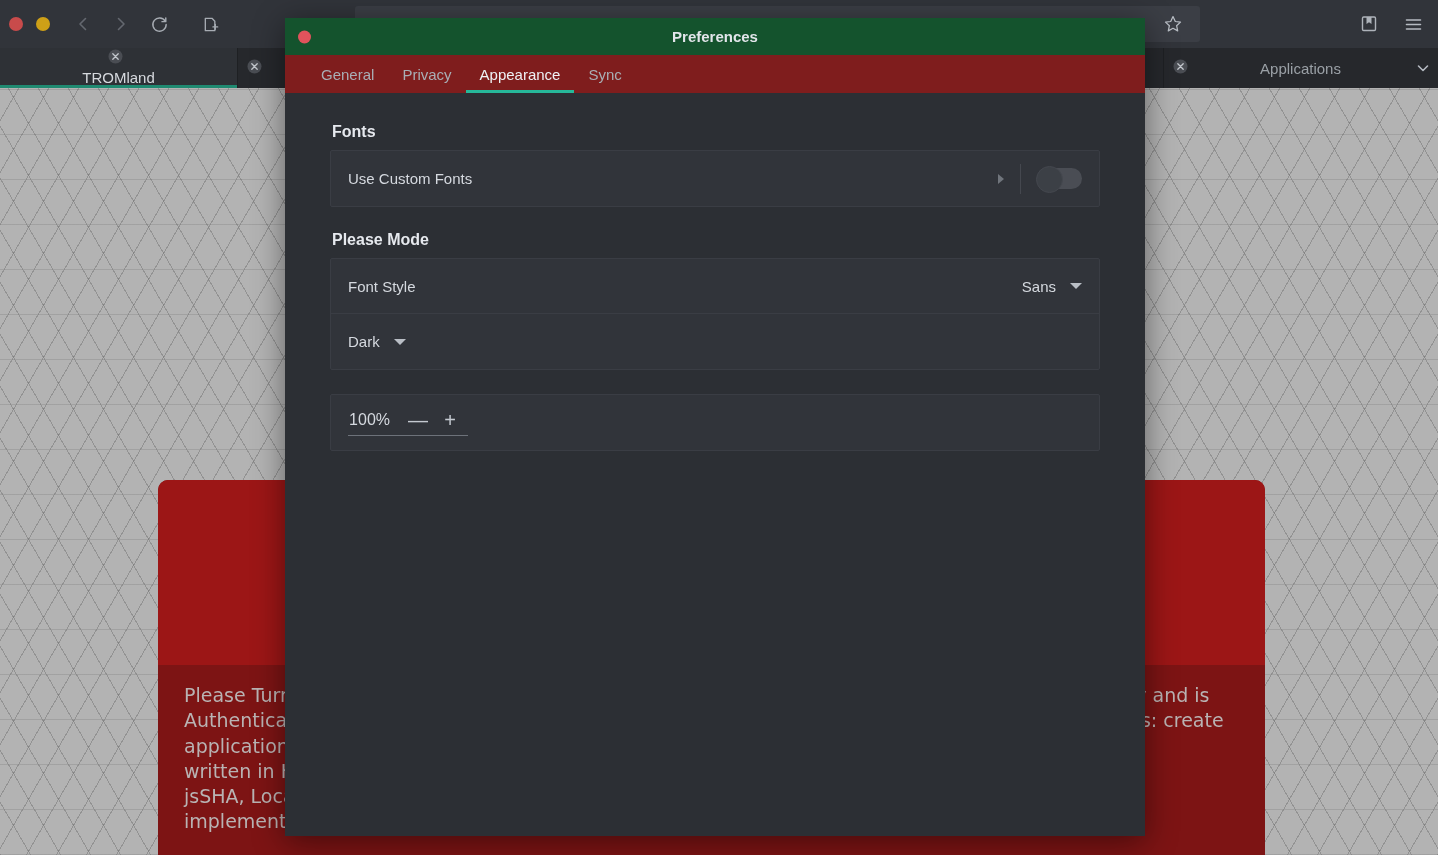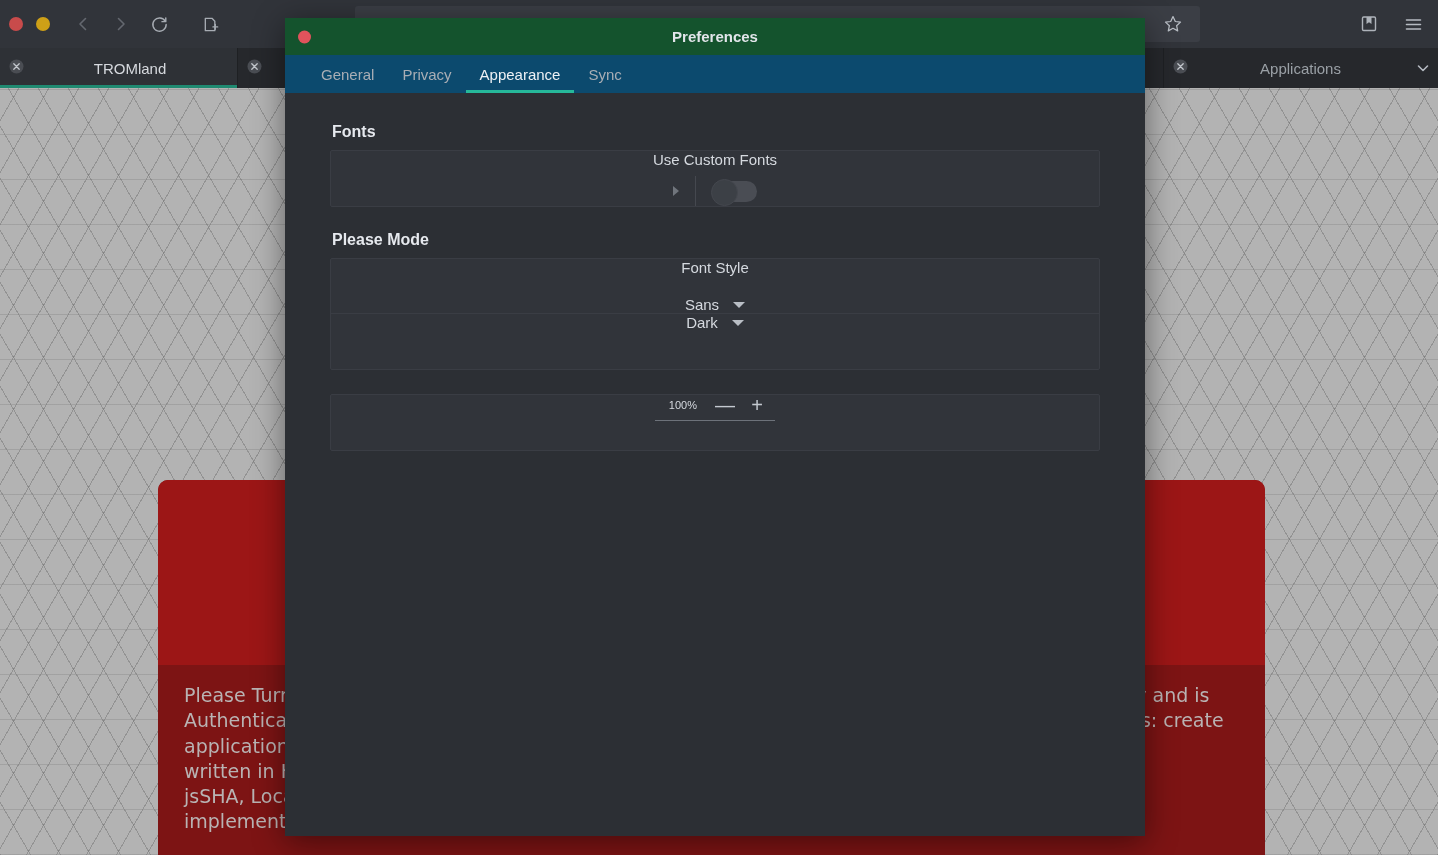--- a/index.html
+++ b/index.html
@@ -55,21 +55,21 @@
   .tab .tablabel {
     flex: 1; text-align: center; color: #9aa0a6; font-size: 15px;
     white-space: nowrap; overflow: hidden; text-overflow: ellipsis;
   }
   .tab.active { background: #2e3136; }
   .tab.active .tablabel { color: #d6d9de; }
   .tab.active::after {
     content: ""; position: absolute; left: 0; right: 0; bottom: 0;
     height: 3px; background: #1f8a71;
   }
-  .tab.t1 { width: 238px; }
+  .tab.t1 { width: 238px; flex-direction: column; }
   .tab.t2 { width: 230px; }
   .tab.t3 { width: 232px; }
   .tab.t4 { width: 232px; }
   .tab.t5 { width: 232px; }
   .tab.t6 { width: 274px; border-right: none; }
   .tab-caret { margin-left: auto; padding-left: 10px; display: flex; align-items: center; }
 
   
   #page {
     position: absolute; left: 0; top: 88px; width: 1438px; height: 767px;
@@ -108,21 +108,21 @@
   #prefs-titlebar {
     height: 37px; background: #14532d; position: relative;
     display: flex; align-items: center; justify-content: center; flex: 0 0 auto;
   }
   #prefs-title { color: #e2e5ea; font-size: 15px; font-weight: bold; }
   #prefs-close {
     position: absolute; left: 13px; top: 50%; transform: translateY(-50%);
     width: 13px; height: 13px; border-radius: 50%; background: #e0535c;
   }
   #prefs-tabs {
-    height: 38px; background: #0c4a6e; flex: 0 0 auto;
+    height: 38px; background: #7f1d1d; flex: 0 0 auto;
     display: flex; align-items: flex-end; padding-left: 22px; gap: 0;
   }
   .ptab {
     position: relative; padding: 0 14px 10px; color: #a9aeb5; font-size: 15px;
   }
   .ptab.active { color: #eef1f5; }
   .ptab.active::after {
     content: ""; position: absolute; left: 0; right: 0; bottom: 0;
     height: 3px; background: #26b99a;
   }
@@ -131,21 +131,20 @@
   .section-head {
     color: #e6e9ee; font-size: 16px; font-weight: bold; margin: 8px 0 9px 2px;
   }
   .group {
     background: #31343a; border-radius: 2px; margin-bottom: 24px;
     border: 1px solid #3a3d44;
   }
   .row {
     height: 55px; display: flex; align-items: center; padding: 0 17px;
     border-bottom: 1px solid #3a3d44;
-    flex-direction: column;
   }
   .row:last-child { border-bottom: none; }
   .row .row-label { color: #d5d9df; font-size: 15px; flex: 1; }
   .row .row-right { display: flex; align-items: center; }
 
   .vdiv { width: 1px; height: 30px; background: #45484f; margin: 0 16px; }
 
   .tri-caret {
     width: 0; height: 0; border-left: 6px solid #70757c;
     border-top: 5px solid transparent; border-bottom: 5px solid transparent;
@@ -167,21 +166,21 @@
     border: 1px solid #44474e;
   }
 
   .icon-btn-circle {
     width: 34px; height: 34px; border-radius: 50%; background: #383b41;
     display: flex; align-items: center; justify-content: center;
   }
 
   .stepper { display: flex; flex-direction: column; align-items: stretch; }
   .stepper-row { display: flex; align-items: center; gap: 18px; padding-bottom: 5px; }
-  .zoom-val { color: #d5d9df; font-size: 11px; min-width: 42px; text-align: right; }
+  .zoom-val { color: #d5d9df; font-size: 16px; min-width: 42px; text-align: right; }
   .step-btn { color: #c4c9d0; font-size: 20px; line-height: 1; width: 16px; text-align: center; }
   .stepper-underline { height: 1px; background: #6d727a; width: 120px; }
 </style>
 </head>
 <body>
 
 <div id="browser">
 
   <div id="toolbar">
     <div class="win-dots">

